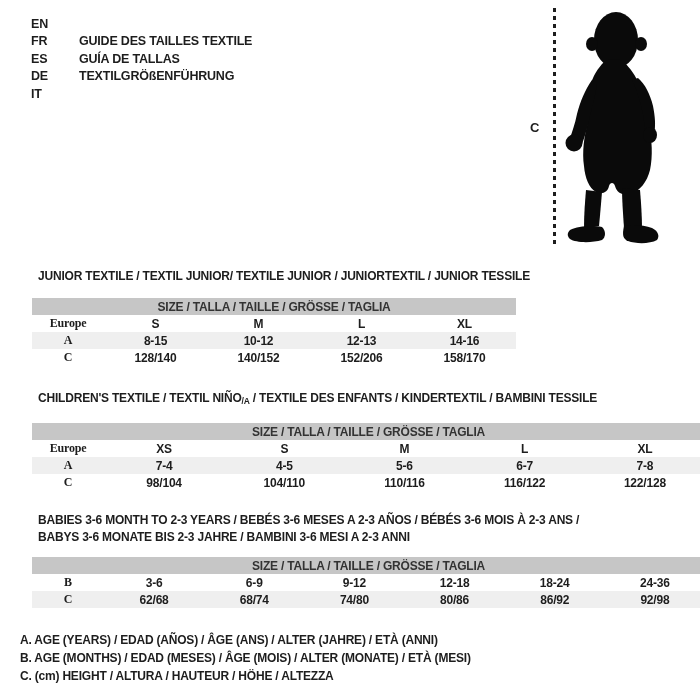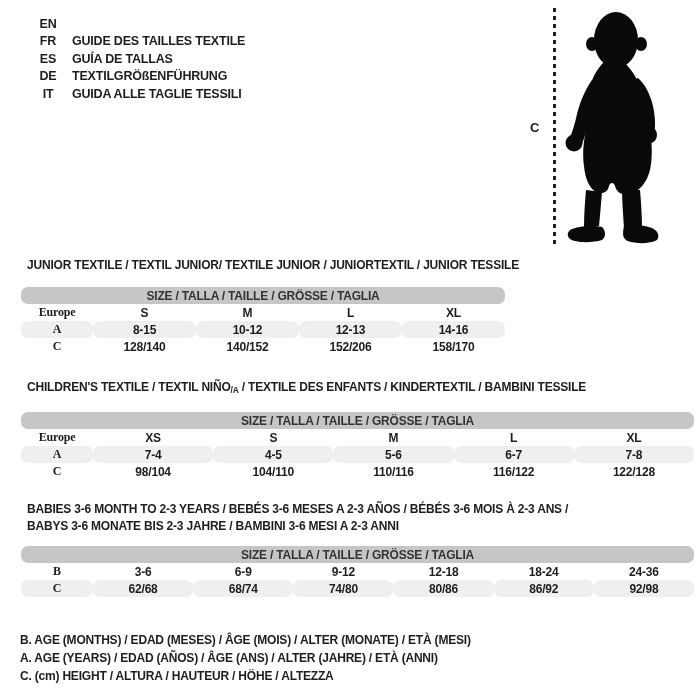--- a/index.html
+++ b/index.html
@@ -8,47 +8,47 @@
     --stripe:#efefef;
     --silhouette:#0a0a0a;
   }
   html,body{margin:0;padding:0;background:#ffffff;}
   .page{
     position:relative;width:700px;height:700px;background:#ffffff;
     font-family:"Liberation Sans",sans-serif;color:var(--ink);
     letter-spacing:-0.2px;overflow:hidden;
   }
   
-  .lang-list{position:absolute;left:24px;top:16px;text-align:center;}
+  .lang-list{position:absolute;left:31px;top:16px;}
   .lang-row{display:flex;line-height:17.4px;font-size:12.5px;font-weight:700;}
   .lang-code{width:48px;flex:0 0 48px;}
   
   .figure{position:absolute;left:524px;top:4px;width:176px;height:246px;}
   .c-label{position:absolute;left:6px;top:116px;font-size:13px;font-weight:700;}
   .dash-line{
     position:absolute;left:29px;top:4px;width:3px;height:238px;
     background:repeating-linear-gradient(to bottom,var(--ink) 0 4px,transparent 4px 8px);
   }
   .baby{position:absolute;left:38px;top:2px;}
   .baby *{fill:var(--silhouette);}
   
   .sections{position:absolute;left:14px;top:250px;width:673px;}
-  .size-section{margin:7px;}
+  .size-section{margin:18px;}
   .size-section + .size-section{margin-top:24px;}
   .size-section.babies{margin-top:21px;}
   .section-heading{margin:2px 0 0 6px;font-size:12px;font-weight:700;line-height:17px;}
   .heading-line .sub{font-size:8.5px;vertical-align:-2px;font-weight:700;}
   table.size-table{border-collapse:collapse;table-layout:fixed;width:673px;margin-top:13px;}
   .size-section.narrow table.size-table{width:484px;}
   .size-section.babies table.size-table{margin-top:11px;}
   td.table-title{
     background:var(--bar-bg);color:#333333;text-align:left;
     font-size:12px;font-weight:700;padding:1px 0 2px 7px;height:14px;
   }
-  table.size-table td{font-size:12px;font-weight:700;text-align:center;padding:1px 0;height:15px;border-radius:7px;}
+  table.size-table td{font-size:12px;font-weight:700;text-align:center;padding:1px 0;height:15px;}
   td.row-label{text-align:left;padding-left:7px;font-family:Liberation Serif, serif;}
   tr.striped{background:var(--stripe);}
   
   .footnotes{position:absolute;left:20px;top:631px;}
   .footnote{font-size:12px;font-weight:700;line-height:18px;}
 </style>
 </head>
 <body>
 
 <div class="page">
@@ -68,21 +68,20 @@
     <span class="lang-label">GUÍA DE TALLAS</span>
   </div>
 
   <div class="lang-row">
     <span class="lang-code">DE</span>
     <span class="lang-label">TEXTILGRÖßENFÜHRUNG</span>
   </div>
 
   <div class="lang-row">
     <span class="lang-code">IT</span>
-    <span class="lang-label">GUIDA ALLE TAGLIE TESSILI</span>
   </div>
 </div>
 
   <div class="figure">
     <span class="c-label">C</span>
     <div class="dash-line"></div>
     <svg class="baby" width="138" height="242" viewBox="0 0 138 242" aria-hidden="true">
 
       <ellipse cx="54" cy="34" rx="22" ry="28"></ellipse>
 
@@ -233,18 +232,18 @@
               <td>80/86</td>
               <td>86/92</td>
               <td>92/98</td>
             </tr>
           </tbody>
     </table>
   </section>
 </div>
 
   <div class="footnotes">
+      <div class="footnote">A. AGE (YEARS) / EDAD (AÑOS) / ÂGE (ANS) / ALTER (JAHRE) / ETÀ (ANNI)</div>
       <div class="footnote">B. AGE (MONTHS) / EDAD (MESES) / ÂGE (MOIS) / ALTER (MONATE) / ETÀ (MESI)</div>
-      <div class="footnote">A. AGE (YEARS) / EDAD (AÑOS) / ÂGE (ANS) / ALTER (JAHRE) / ETÀ (ANNI)</div>
       <div class="footnote">C. (cm) HEIGHT / ALTURA / HAUTEUR / HÖHE / ALTEZZA</div>
     </div>
 
 </div>
 
 </body></html>

